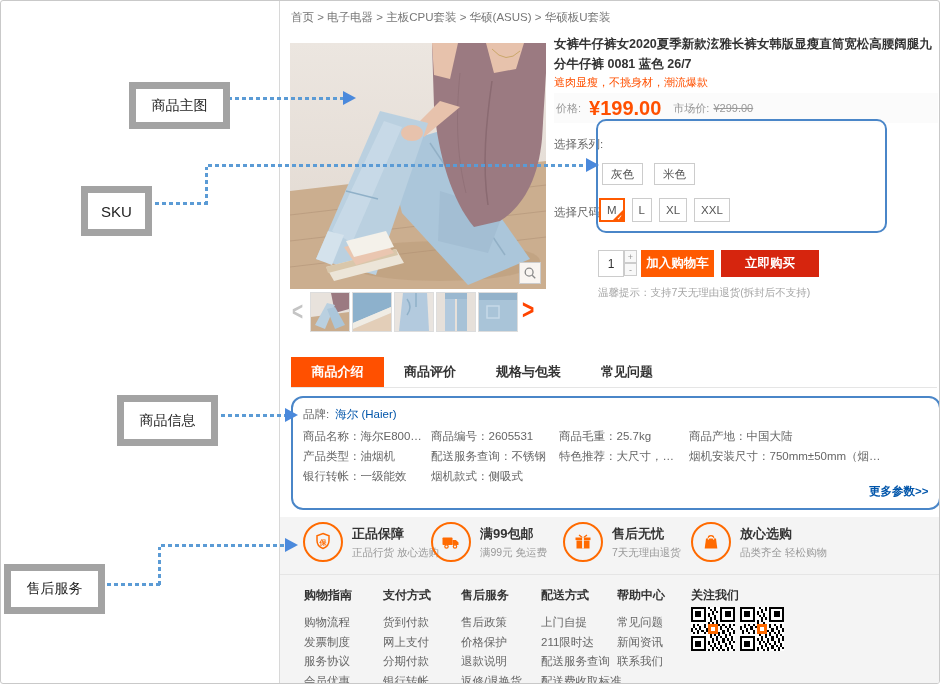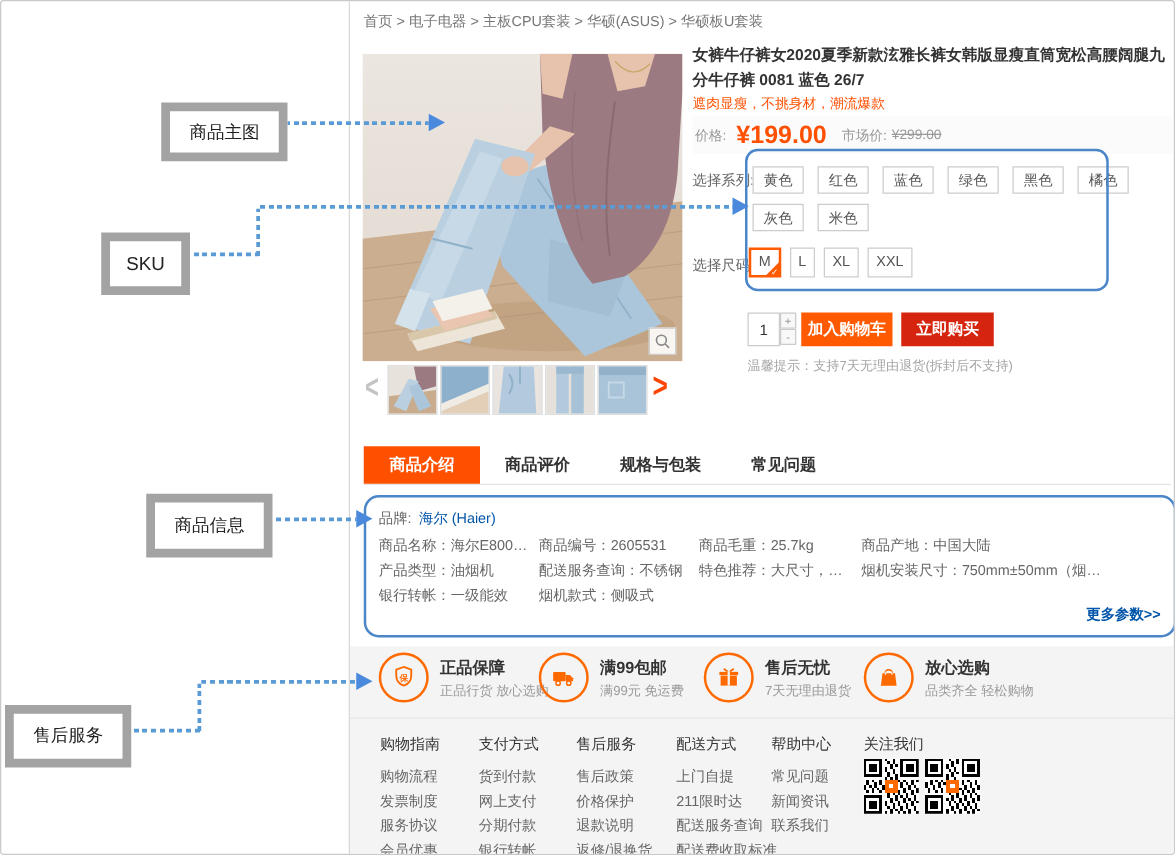--- a/index.html
+++ b/index.html
@@ -37,42 +37,42 @@
   .size-row{display:flex;gap:7px;}
   .chip-size{min-width:14px;height:24px;padding:0 6px;border:1px solid #ccc;background:#fff;font-size:11.5px;color:#555;display:flex;align-items:center;justify-content:center;cursor:pointer;position:relative;box-sizing:border-box;}
   .chip-size.selected{border:2px solid #ff5a00;}
   .chip-size.selected::before{content:"";position:absolute;right:-1px;bottom:-1px;width:0;height:0;border-style:solid;border-width:0 0 12px 12px;border-color:transparent transparent #ff5a00 transparent;}
   .chip-size.selected::after{content:"\2713";position:absolute;right:0;bottom:-2px;font-size:7px;color:#fff;}
   .qty-input{left:597px;top:249px;width:24px;height:25px;border:1px solid #ccc;text-align:center;font-size:12px;color:#333;padding:0;background:#fff;}
   .stepper{left:623px;top:249px;display:flex;flex-direction:column;}
   .step-btn{width:13px;height:13px;border:1px solid #ccc;background:#f8f8f8;font-size:9px;color:#999;display:flex;align-items:center;justify-content:center;cursor:pointer;box-sizing:border-box;}
   .btn{height:27px;border:none;color:#fff;font-weight:bold;font-size:12.5px;cursor:pointer;display:flex;align-items:center;justify-content:center;}
   .btn-cart{left:640px;top:249px;width:73px;background:#ff5a00;}
-  .btn-buy{left:720px;top:249px;width:74px;background:#d6250e;}
+  .btn-buy{left:720px;top:249px;width:98px;background:#d6250e;}
   .tip{left:597px;top:285px;font-size:10.5px;color:#a5a5a5;}
   
   .tabs{left:290px;top:356px;width:646px;height:30px;border-bottom:1px solid #e5e5e5;display:flex;align-items:stretch;}
   .tab{display:flex;align-items:center;font-size:13px;font-weight:bold;color:#333;padding:0 20px;cursor:pointer;}
   .tab.active{background:#ff5000;color:#fff;width:93px;padding:0;justify-content:center;}
   
   .brand-row{left:302px;top:406px;font-size:11.5px;color:#666;}
   .brand-link{color:#0055aa;cursor:pointer;margin-left:6px;}
   .info-grid{left:302px;top:428px;width:624px;display:grid;grid-template-columns:128px 128px 130px 238px;grid-auto-rows:20px;font-size:11.5px;color:#666;}
   .info-cell{white-space:nowrap;overflow:hidden;text-overflow:ellipsis;padding-right:8px;box-sizing:border-box;}
   .more-link{left:868px;top:483px;font-size:11.5px;color:#0055aa;cursor:pointer;font-weight:bold;}
   
   .band{left:279px;top:516px;width:660px;height:167px;background:#f4f4f4;}
   .band-sep{left:279px;top:573px;width:660px;height:1px;background:#e5e5e5;}
   .svc{display:flex;align-items:center;z-index:5;}
   .svc-circle{width:36px;height:36px;border:2px solid #ff6a00;border-radius:50%;display:flex;align-items:center;justify-content:center;flex:none;}
   .svc-text{margin-left:9px;}
   .svc-title{font-size:13px;font-weight:bold;color:#333;}
   .svc-desc{font-size:10.5px;color:#999;margin-top:3px;}
   
-  .fcol-title{font-size:12px;font-weight:normal;color:#333;}
+  .fcol-title{font-size:12px;font-weight:bold;color:#333;}
   .fcol-links{margin-top:9px;}
   .flink{font-size:11.5px;color:#666;line-height:19.5px;cursor:pointer;white-space:nowrap;}
   .qr-row{left:690px;top:606px;display:flex;gap:5px;}
   .qr{background:#fff;}
 </style>
 </head>
 <body>
 
 <div class="canvas">
 
@@ -185,28 +185,20 @@
   <div class="abs price-row">
     <span class="price-label">价格:</span>
     <span class="price-big">¥199.00</span>
     <span class="mkt-label">市场价:</span>
     <span class="mkt-price">¥299.00</span>
   </div>
 
   <div class="abs hl-box" style="left:595px;top:118px;width:287px;height:110px;"></div>
 
   <div class="abs sel-label" style="left:553px;top:136px;">选择系列:</div>
-  <div class="abs chip-row" style="left:601px;top:132px;">
-    <div class="chip">黄色</div>
-    <div class="chip">红色</div>
-    <div class="chip">蓝色</div>
-    <div class="chip">绿色</div>
-    <div class="chip">黑色</div>
-    <div class="chip">橘色</div>
-  </div>
   <div class="abs chip-row" style="left:601px;top:162px;">
     <div class="chip">灰色</div>
     <div class="chip">米色</div>
   </div>
 
   <div class="abs sel-label" style="left:553px;top:204px;">选择尺码:</div>
   <div class="abs size-row" style="left:598px;top:197px;">
     <div class="chip-size selected">M</div>
     <div class="chip-size">L</div>
     <div class="chip-size">XL</div>

